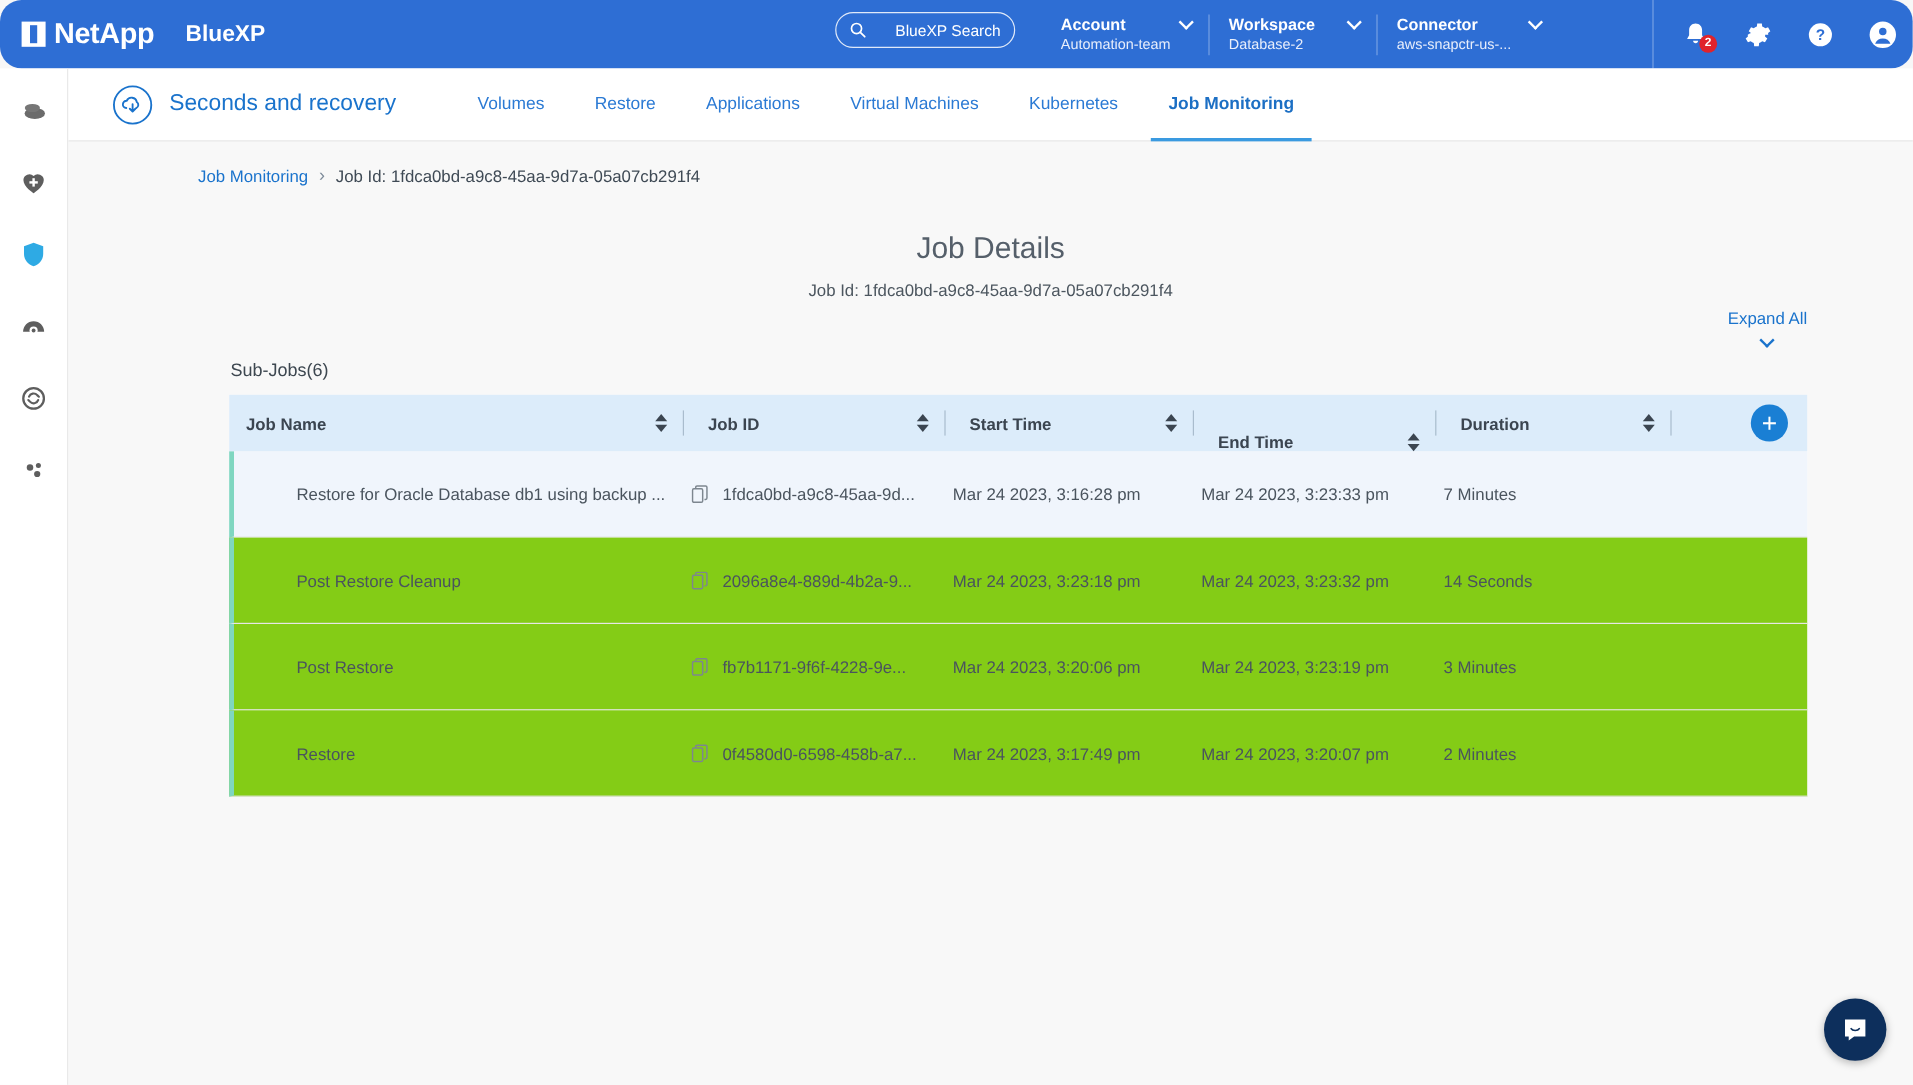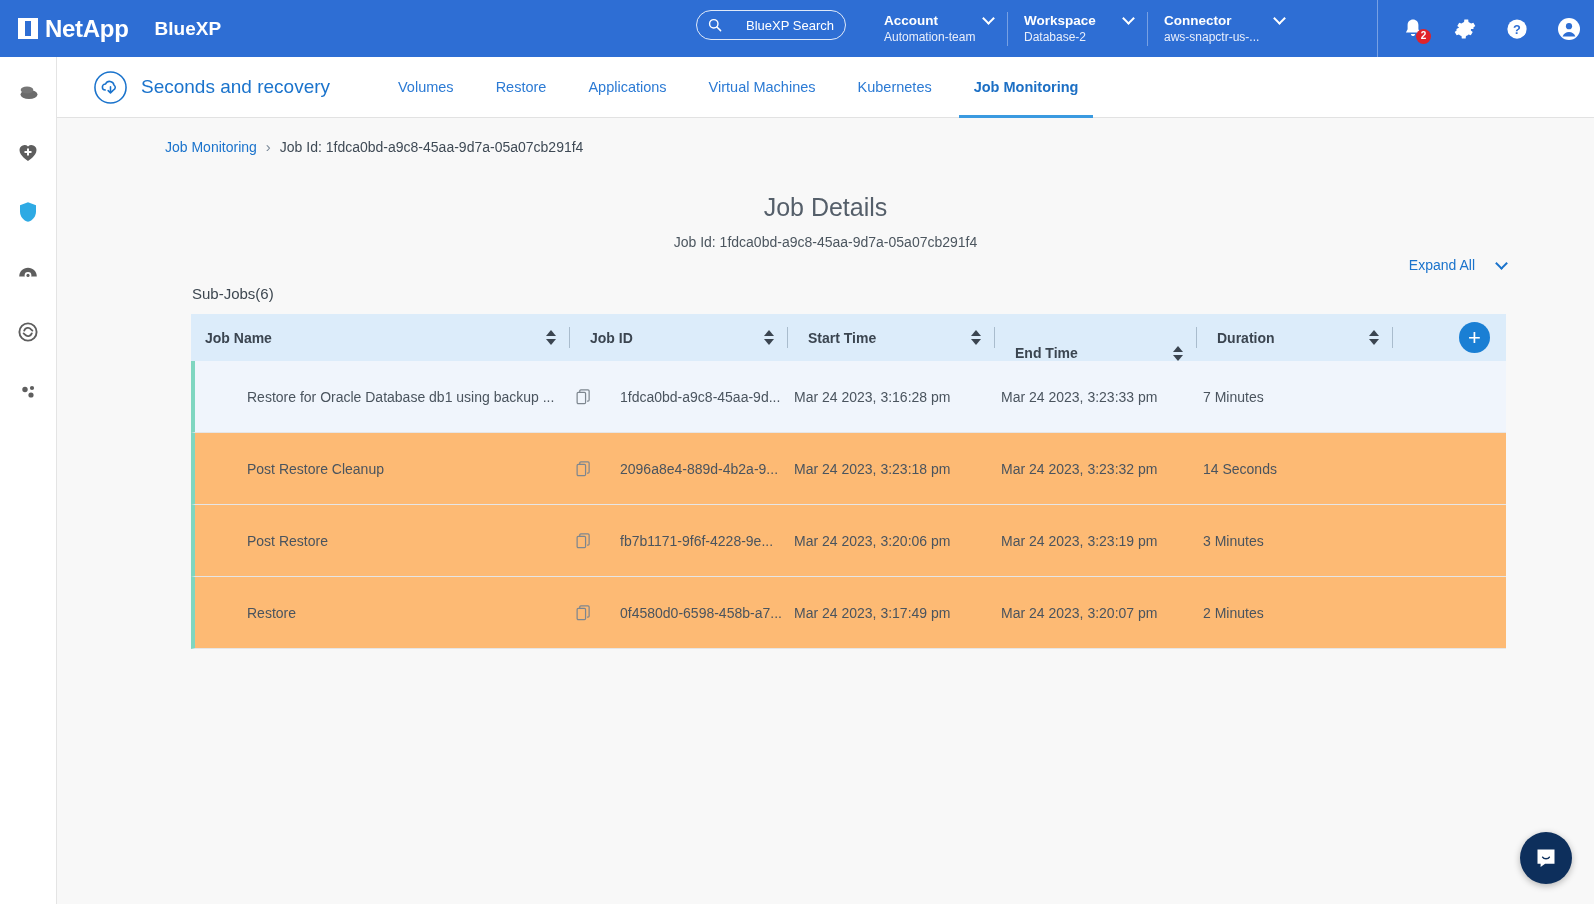--- a/index.html
+++ b/index.html
@@ -12,20 +12,21 @@
   }
 
   
   .topbar {
     height: 57px;
     background: #2e6ed4;
     display: flex;
     align-items: center;
     color: #fff;
     position: relative;
+    border-radius: 18px;
   }
   .brand {
     display: flex;
     align-items: center;
     padding-left: 18px;
     gap: 14px;
   }
   .netapp-logo {
     display: flex;
     align-items: center;
@@ -263,21 +264,22 @@
     justify-content: flex-end;
     padding-right: 88px;
     margin-top: 7px;
   }
   .expand-all {
     color: #1a73cc;
     font-size: 14px;
     cursor: pointer;
     display: flex;
     align-items: center;
-    gap: 22px;
+    gap: 10px;
+    flex-direction: column;
   }
   .chev-blue {
     width: 9px; height: 9px;
     border-right: 2px solid #1a73cc;
     border-bottom: 2px solid #1a73cc;
     transform: rotate(45deg);
     margin-top: -4px;
   }
 
   .subjobs-label {
@@ -352,27 +354,27 @@
   }
 
   .row {
     height: 72px;
     display: flex;
     align-items: center;
     border-bottom: 1px solid #e6e6e6;
     border-left: 4px solid #7fd6c0;
     font-size: 14px;
     color: #4a545e;
-    background: #fdba74;
+    background: #84cc16;
     cursor: pointer;
   }
   .row.selected { background: #f0f5fc; }
   .cell { display: flex; align-items: center; height: 72px; }
   .c-name { width: 381px; padding-left: 52px; }
-  .c-id   { width: 218px; display: flex; align-items: center; gap: 29px; }
+  .c-id   { width: 218px; display: flex; align-items: center; gap: 11px; }
   .c-start{ width: 207px; }
   .c-end  { width: 202px; }
   .c-dur  { width: 196px; }
   .copy-ico { flex: 0 0 auto; cursor: pointer; }
 
   .chat-fab {
     position: absolute;
     right: 22px; bottom: 20px;
     width: 52px; height: 52px;
     border-radius: 50%;

